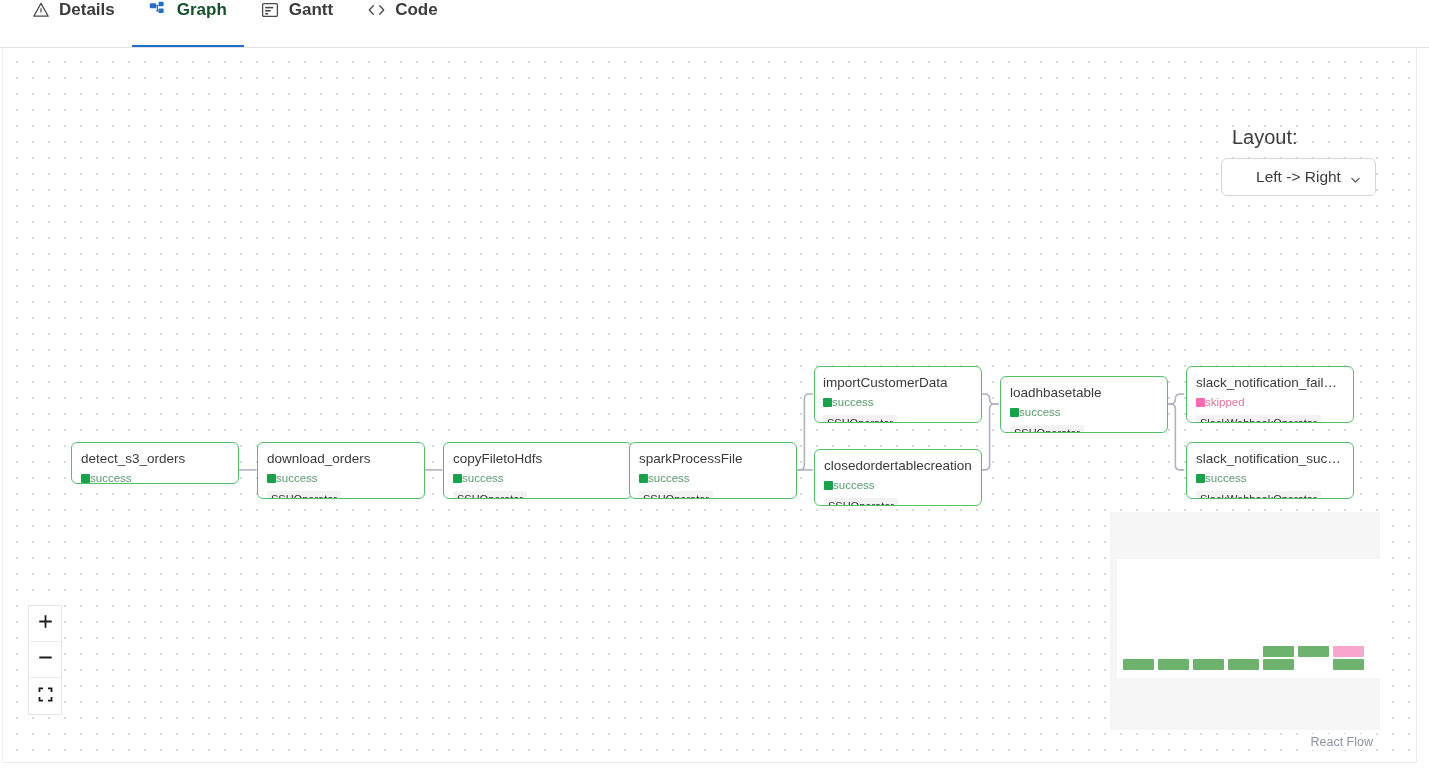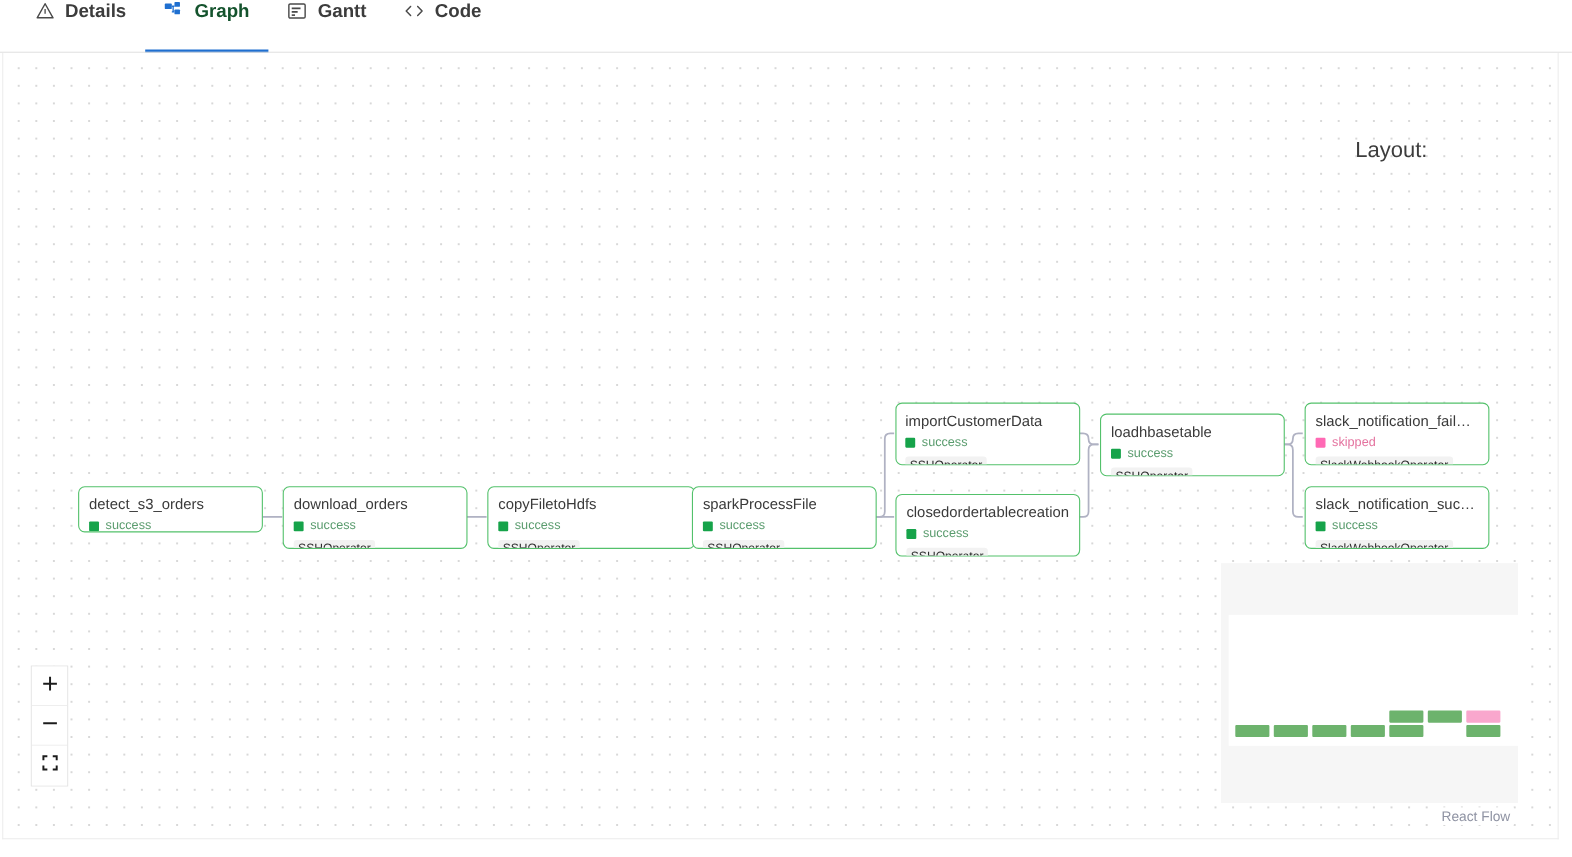--- a/index.html
+++ b/index.html
@@ -118,21 +118,20 @@
     color: #3a3a3a;
     line-height: 17px;
     white-space: nowrap;
     overflow: hidden;
     text-overflow: ellipsis;
     margin-bottom: 4px;
   }
   .node-status {
     display: flex;
     align-items: center;
-    gap: 6px;
     font-size: 11.5px;
     line-height: 14px;
     margin-bottom: 4px;
   }
   .sdot { width: 9px; height: 9px; border-radius: 1px; flex: 0 0 auto; }
   .node-op {
     display: inline-block;
     font-size: 11px;
     line-height: 15px;
     color: #2c2c2c;
@@ -329,20 +328,28 @@
           <div class="node-status">
             <span class="sdot" style="background: rgb(22, 163, 74);"></span>
             <span style="color: rgb(90, 156, 110);">success</span>
           </div>
           <div><span class="node-op">SlackWebhookOperator</span></div>
         </div>
       </div>
 
     <div class="layout-panel">
       <div class="layout-label">Layout:</div>
+      <div class="layout-select">
+        <span>Left -&gt; Right</span>
+        <span class="chev">
+          <svg width="11" height="11" viewBox="0 0 12 12">
+            <path d="M2 4.2 L6 8.2 L10 4.2" fill="none" stroke="#5a5a5a" stroke-width="1.4" stroke-linecap="round" stroke-linejoin="round"></path>
+          </svg>
+        </span>
+      </div>
     </div>
 
     <div class="controls">
       <div class="ctrl-btn">
         <span>
           <svg width="17" height="17" viewBox="0 0 18 18">
             <path d="M9 2.4 V15.6 M2.4 9 H15.6" stroke="#1c1c1c" stroke-width="1.9" stroke-linecap="butt"></path>
           </svg>
         </span>
       </div>

